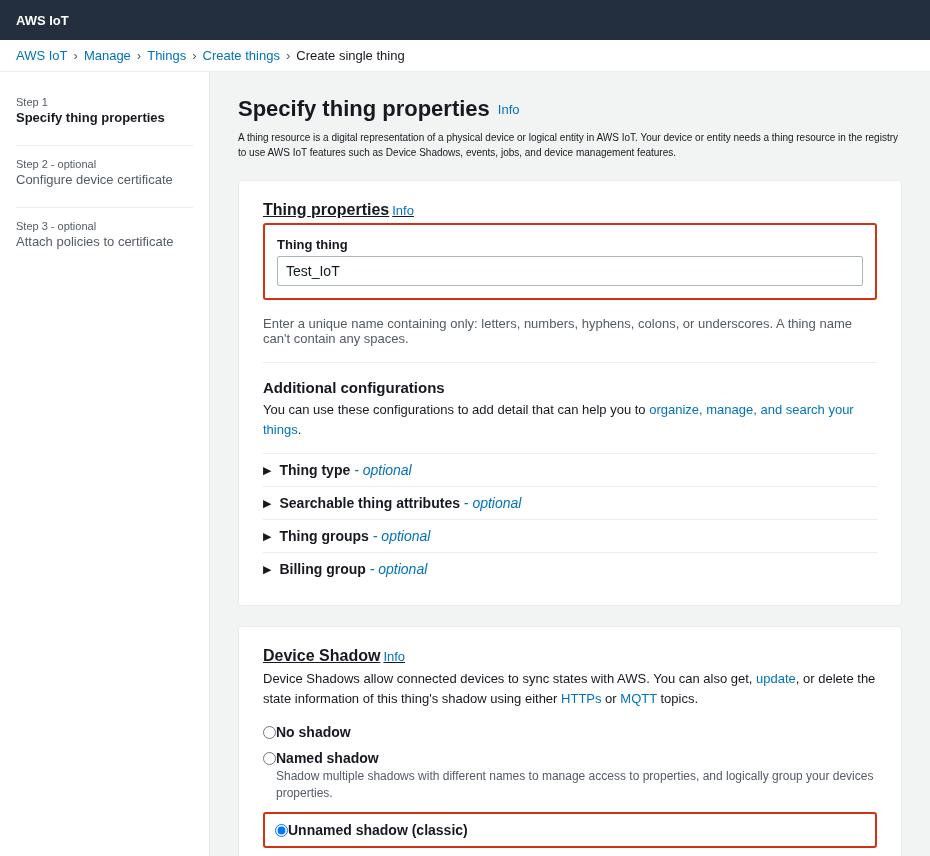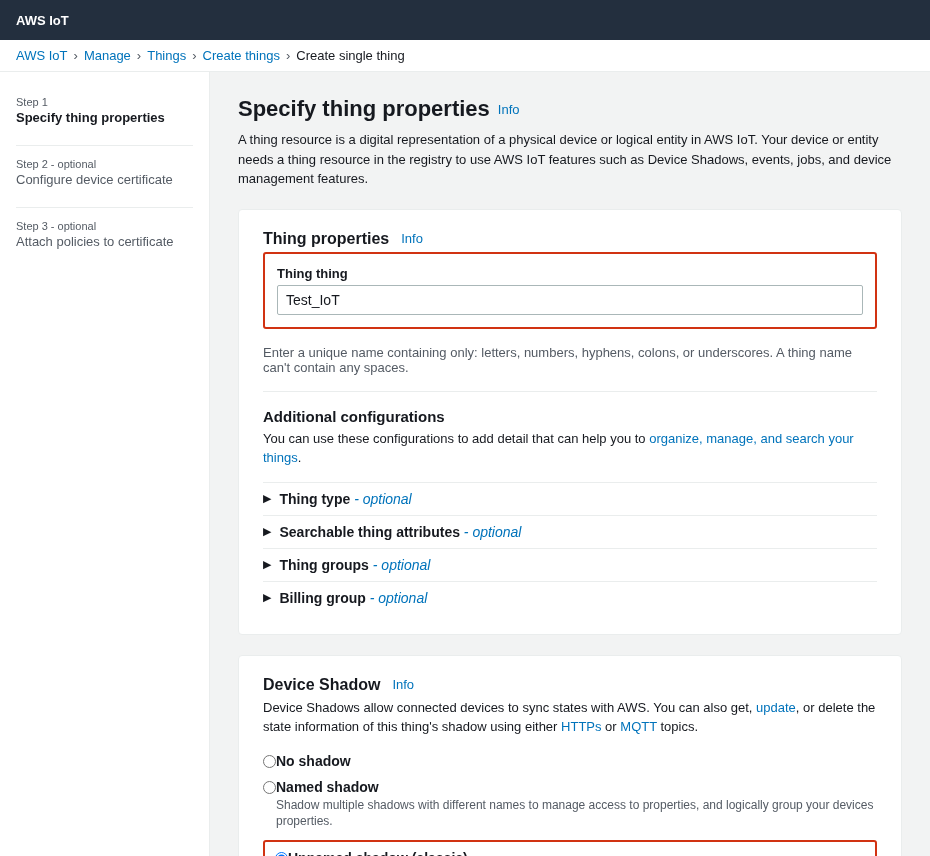--- a/index.html
+++ b/index.html
@@ -97,41 +97,42 @@
       gap: 8px;
       margin-bottom: 8px;
     }
     .info-link {
       color: #0073bb;
       font-size: 13px;
       text-decoration: none;
       font-weight: normal;
     }
     .page-description {
-      font-size: 13px;
+      font-size: 10px;
       color: #16191f;
       margin-bottom: 20px;
       line-height: 1.5;
     }
     
     .card {
       background: #fff;
       border: 1px solid #eaeded;
       border-radius: 4px;
       padding: 20px 24px;
       margin-bottom: 20px;
     }
     .card-title {
       font-size: 16px;
       font-weight: bold;
       color: #16191f;
       display: flex;
       align-items: center;
-      gap: 12px;
+      gap: 3px;
       margin-bottom: 4px;
+      text-decoration: underline;
     }
     .card-subtitle {
       font-size: 13px;
       color: #16191f;
       margin-bottom: 16px;
       line-height: 1.5;
     }
     .card-subtitle a { color: #0073bb; text-decoration: none; }
     
     .field-label {

